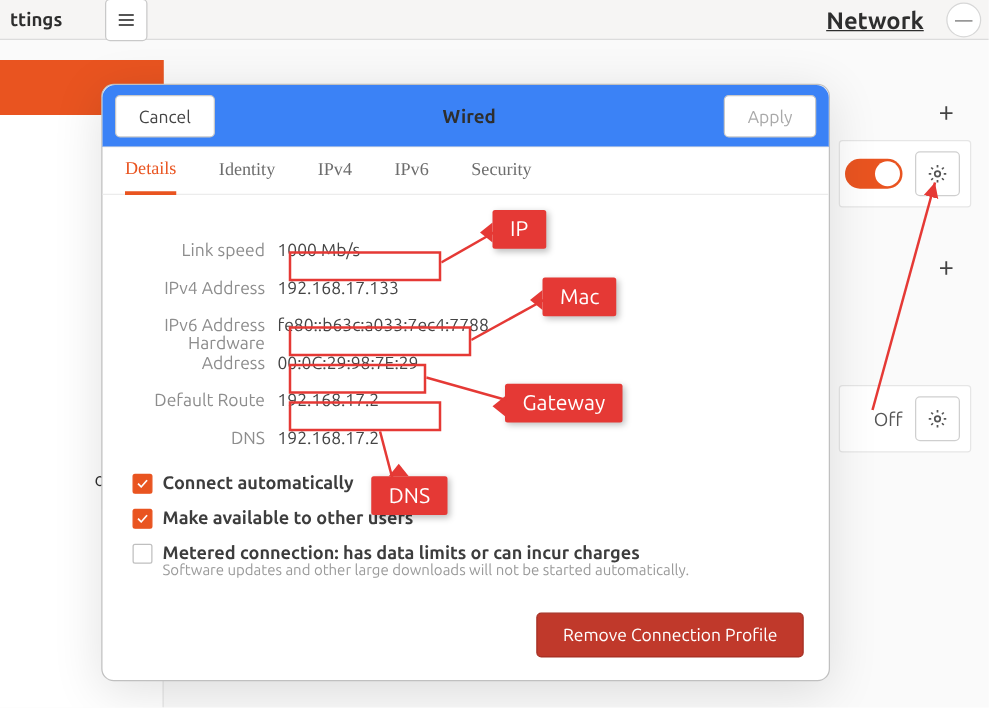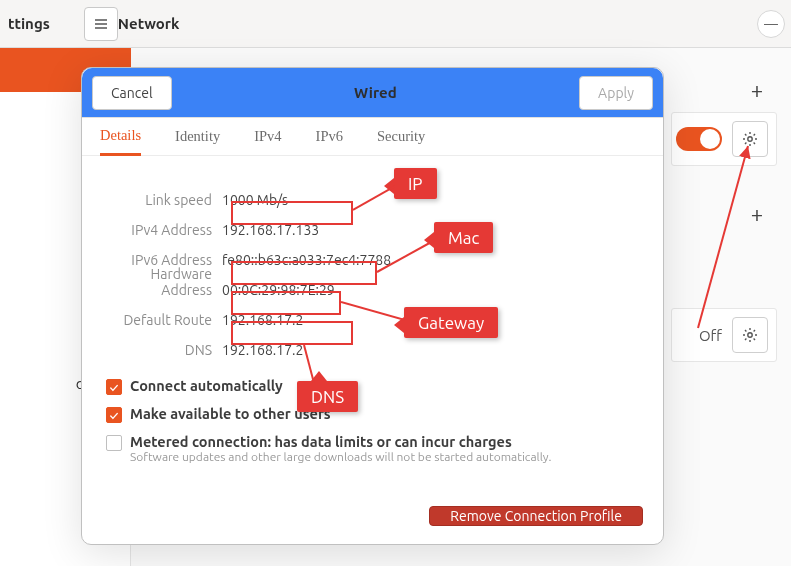--- a/index.html
+++ b/index.html
@@ -1,28 +1,28 @@
 <!DOCTYPE html>
 <html><head>
 <meta charset="utf-8">
 <style>
   * { box-sizing: border-box; font-family: Ubuntu, "Segoe UI", Arial, sans-serif; }
   body { margin: 0; width: 791px; height: 566px; background: #fafafa; position: relative; overflow: hidden; }
 
   
   .parent-header {
-    height: 48px; background: #f6f5f4; display: flex; align-items: center;
+    height: 32px; background: #f6f5f4; display: flex; align-items: center;
     border-bottom: 1px solid #dcdcdc;
   }
   .parent-header .title-left { font-weight: 600; color: #2e2e2e; padding-left: 8px; font-size: 15px; }
   .parent-header .hamburger {
     width: 34px; height: 34px; border: 1px solid #c9c9c9; border-radius: 4px;
     display: flex; align-items: center; justify-content: center; margin-left: 34px; background: #fff;
   }
-  .parent-header .net-title { flex: 1; text-align: left; font-weight: 700; color: #2e2e2e; font-size: 15px; padding-right: 18px; }
+  .parent-header .net-title { flex: 1; text-align: right; font-weight: 700; color: #2e2e2e; font-size: 19px; padding-right: 18px; text-decoration: underline; }
   .parent-header .minbtn {
     width: 28px; height: 28px; border-radius: 50%; background: #fff; border: 1px solid #d7d7d7;
     display: flex; align-items: center; justify-content: center; margin-right: 6px; font-size: 14px; color: #666;
   }
 
   .orange-strip { height: 44px; width: 131px; background: #e95420; }
 
   .sidebar {
     position: absolute; top: 48px; left: 0; width: 131px; bottom: 0;
     background: #fff; border-right: 1px solid #e5e5e5;
@@ -85,21 +85,21 @@
     width: 16px; height: 16px; border: 1px solid #bfbfbf; border-radius: 2px; flex-shrink: 0;
     display: flex; align-items: center; justify-content: center; margin-top: 2px;
   }
   .cbox.on { background: #e95420; border-color: #e95420; }
   .cbox.on::after { content: "✓"; color: #fff; font-size: 12px; font-weight: bold; }
   .ctxt { color: #3d3d3d; font-size: 14.5px; font-weight: bold; }
   .csub { color: #9a9a9a; font-size: 12px; }
 
   .removebtn {
     position: absolute; right: 20px; bottom: 18px;
-    background: #c0392b; color: #fff; border-radius: 4px; height: 20px;
+    background: #c0392b; color: #fff; border-radius: 4px; height: 36px;
     display: flex; align-items: center; padding: 0 20px; font-size: 14px;
     border: 1px solid #a42e22;
   }
 
   
   .callout {
     position: absolute; background: #e53935; color: #fff; font-size: 17px;
     padding: 6px 14px; border-radius: 2px; box-shadow: 2px 2px 5px rgba(0,0,0,0.25);
   }
   .callout::before {

